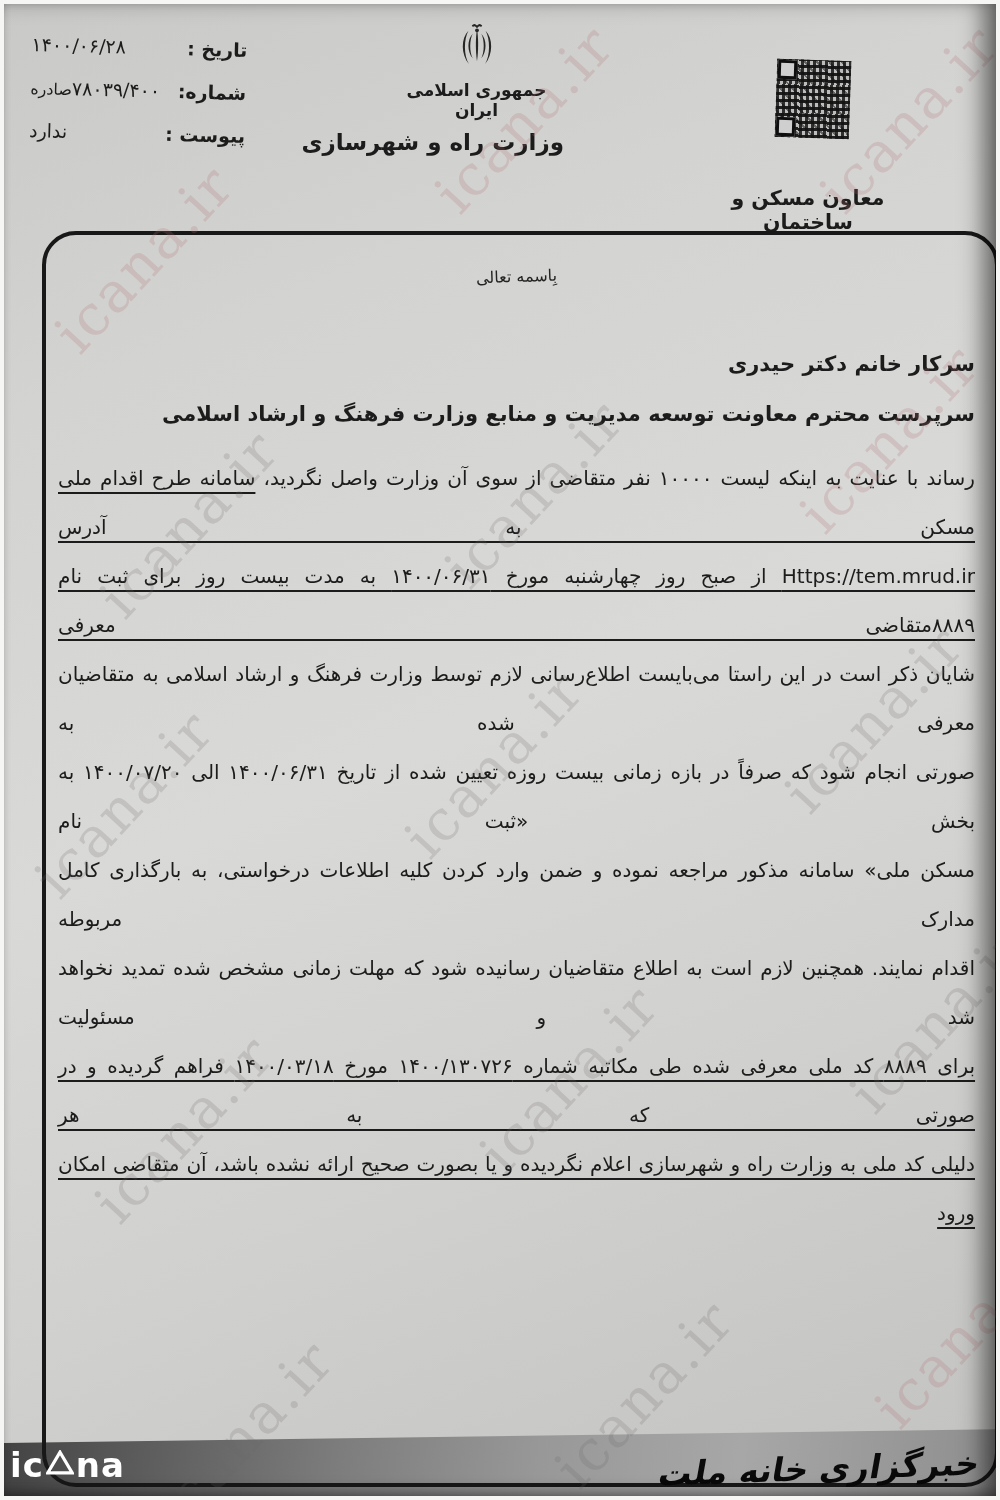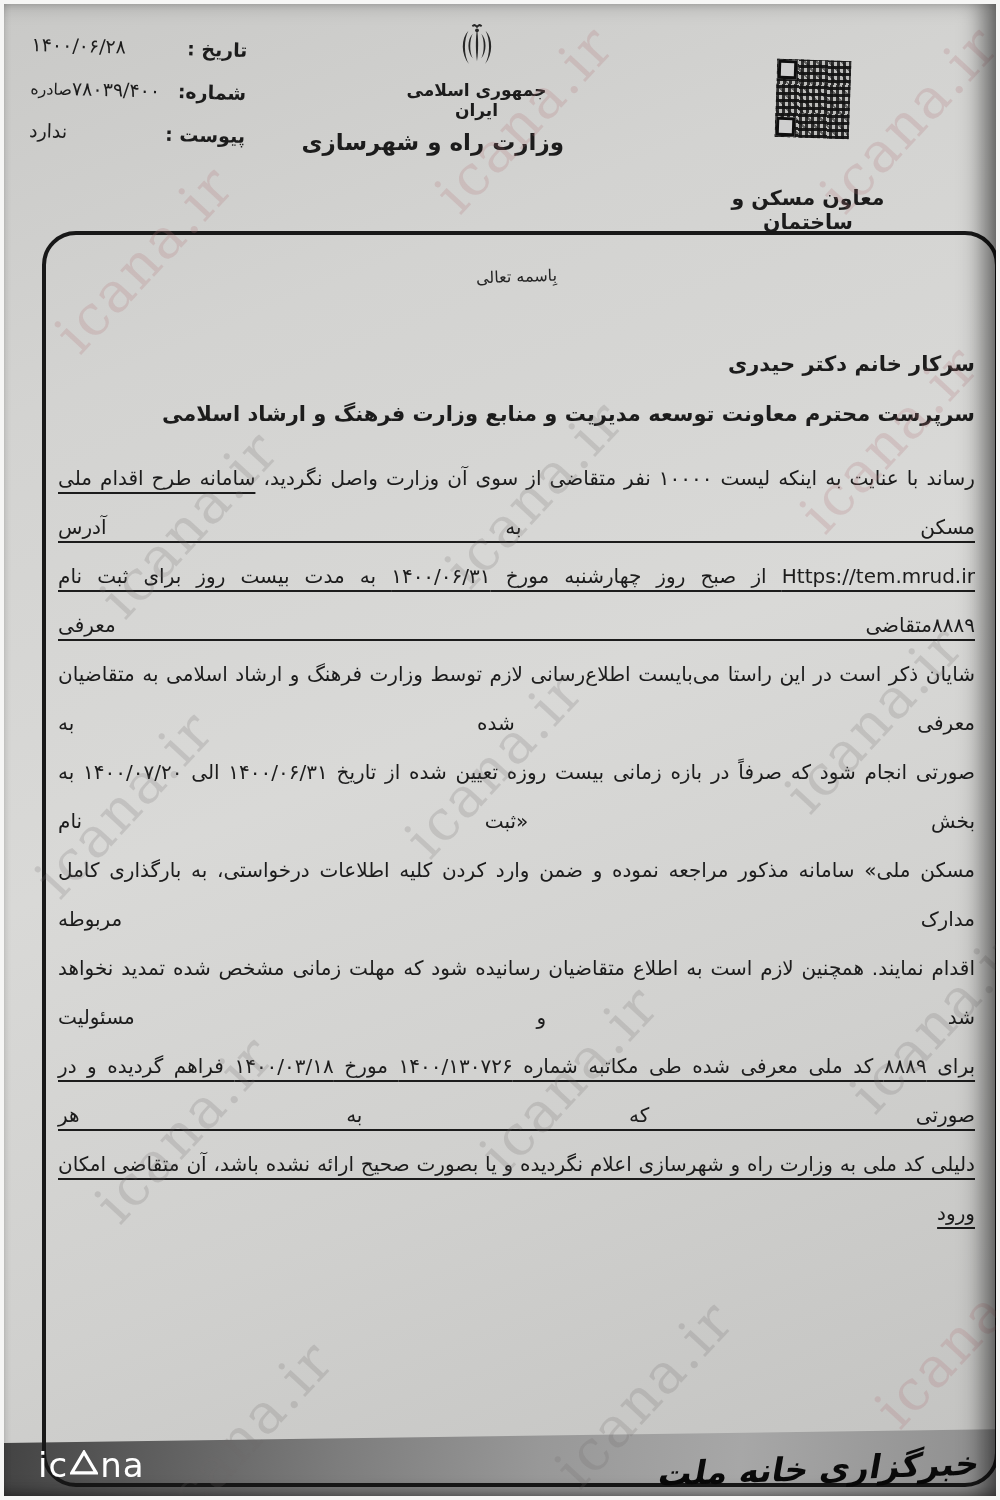--- a/index.html
+++ b/index.html
@@ -45,22 +45,22 @@
   .salut{margin-top:28px; line-height:27px; font-size:19px;}
   .bodylines{margin-top:25px; font-size:20px;}
   .bline{min-height:49px; line-height:49px; text-align:justify; text-align-last:justify;}
   .bline.end{text-align-last:right;}
   .bline.ind{padding-right:26px;}
   .u{text-decoration:underline; text-underline-offset:7px; text-decoration-thickness:1.5px;}
   
   .bottombar{position:absolute; left:0; bottom:0; width:100%; height:68px; z-index:15;
       clip-path:polygon(0 22%, 100% 2%, 100% 100%, 0 100%);
       background:linear-gradient(97deg,#434343 0%,#5c5c5c 14%,#7d7d7d 34%,#989898 54%,#a7a7a7 74%,#8e8e8e 100%);}
-  .logo{position:absolute; left:34px; bottom:11px; z-index:40; color:#fff;
-      display:flex; align-items:center; font-weight:normal; font-size:34px;
+  .logo{position:absolute; left:6px; bottom:11px; z-index:40; color:#fff;
+      display:flex; align-items:center; font-weight:bold; font-size:34px;
       font-family:"DejaVu Sans",sans-serif; letter-spacing:1px;}
   .logo svg{margin:0 2px 2px 2px;}
   .callig{position:absolute; right:18px; bottom:8px; z-index:40; direction:rtl;
       color:#0a0a0a; font-size:33px; font-weight:bold; white-space:nowrap;
       transform:skewX(-12deg) rotate(-2deg);}
   
   .wm-layer{position:absolute; inset:0; z-index:50; pointer-events:none; overflow:hidden;}
   .wm{position:absolute; transform:translate(-50%,-50%) rotate(-47deg);
       font-family:"DejaVu Serif",serif; font-size:56px; letter-spacing:2px;
       color:rgba(108,103,103,.20); white-space:nowrap;}

